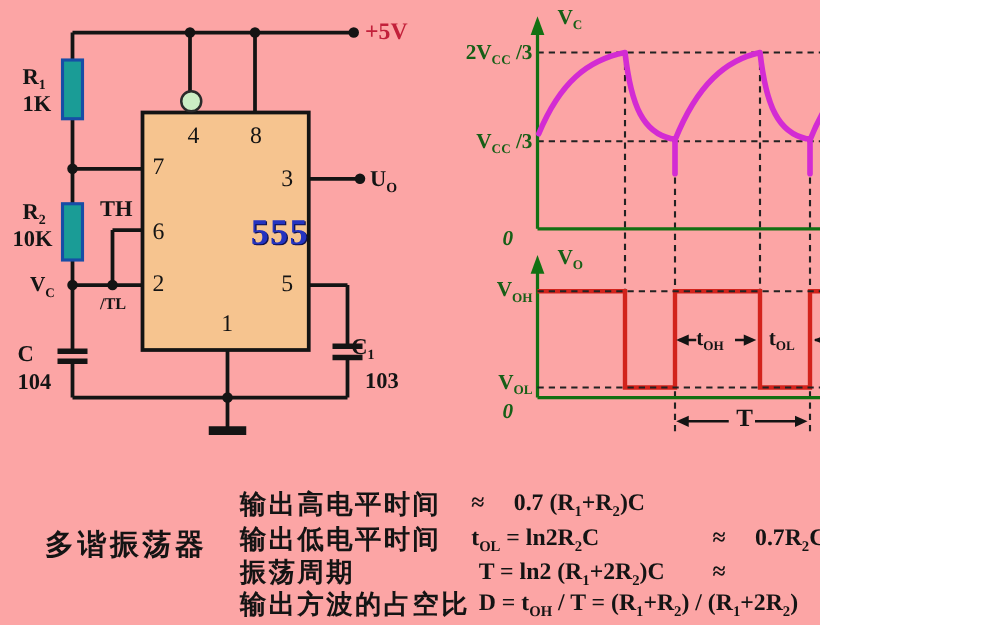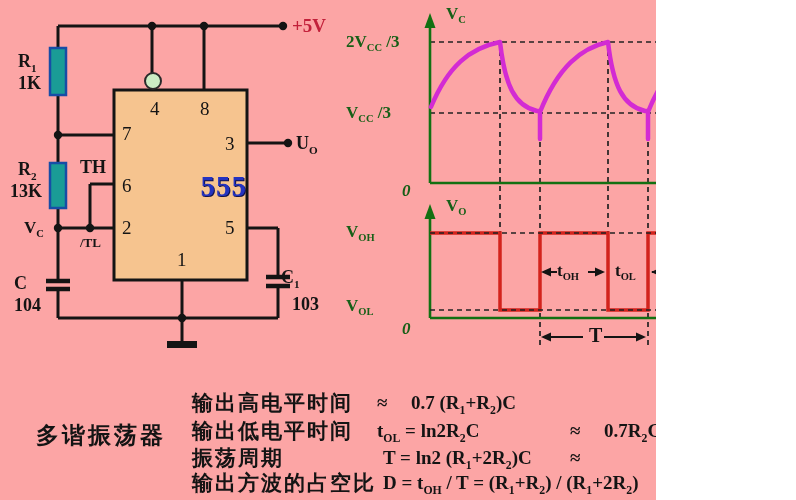--- a/index.html
+++ b/index.html
@@ -4,21 +4,21 @@
 <style>
   html,body{margin:0;padding:0;background:#ffffff;}
   .stage{position:relative;width:656px;height:500px;background:#fca5a5;overflow:hidden;
          font-family:"Liberation Serif",serif;}
   svg{position:absolute;left:0;top:0;}
   .lbl{position:absolute;font-family:"Liberation Serif",serif;font-weight:bold;color:#141414;
        line-height:1.05;white-space:nowrap;}
   .lbl sub{font-size:0.62em;line-height:0;}
   .green{color:#175f17;}
   .ital{font-style:italic;}
-  .rightal{text-align:left;}
+  .rightal{text-align:right;}
   .pin{font-weight:normal;font-size:19px;}
   .chip{width:133px;text-align:right;font-size:29px;letter-spacing:1px;color:#2433c0;
         text-shadow:1px 1px 0 #10124d;}
   .red{color:#c2203a;}
   .cn{font-size:21px;letter-spacing:2px;}
   .title-cn{font-size:23px;letter-spacing:3px;}
   .frow{position:absolute;display:flex;font-family:"Liberation Serif",serif;
         font-weight:bold;font-size:19px;color:#141414;white-space:nowrap;}
   .frow sub{font-size:0.62em;line-height:0;}
   .frow .lhs{min-width:193px;}
@@ -102,21 +102,21 @@
         <polygon points="541,337 551,332.5 551,341.5" stroke="none"></polygon>
       <path d="M604,337 H642" fill="none"></path>
         <polygon points="646,337 636,332.5 636,341.5" stroke="none"></polygon>
     </g>
   </svg>
 
   <div class="lbl red" style="left:292px;top:16px;font-size:19px">+5V</div>
   <div class="lbl" style="left:18px;top:52px;font-size:18px">R<sub>1</sub></div>
   <div class="lbl" style="left:18px;top:74px;font-size:18px">1K</div>
   <div class="lbl" style="left:18px;top:160px;font-size:18px">R<sub>2</sub></div>
-  <div class="lbl" style="left:10px;top:182px;font-size:18px">13K</div>
+  <div class="lbl" style="left:10px;top:182px;font-size:18px">10K</div>
   <div class="lbl" style="left:24px;top:219px;font-size:17px">V<sub>C</sub></div>
   <div class="lbl" style="left:80px;top:158px;font-size:18px">TH</div>
   <div class="lbl" style="left:80px;top:236px;font-size:13px">/TL</div>
   <div class="lbl" style="left:14px;top:274px;font-size:18px">C</div>
   <div class="lbl" style="left:14px;top:296px;font-size:18px">104</div>
   <div class="lbl" style="left:281px;top:268px;font-size:18px">C<sub>1</sub></div>
   <div class="lbl" style="left:292px;top:295px;font-size:18px">103</div>
   <div class="lbl" style="left:296px;top:134px;font-size:18px">U<sub>O</sub></div>
   <div class="lbl chip" style="left:114px;top:171px">555</div>
 

